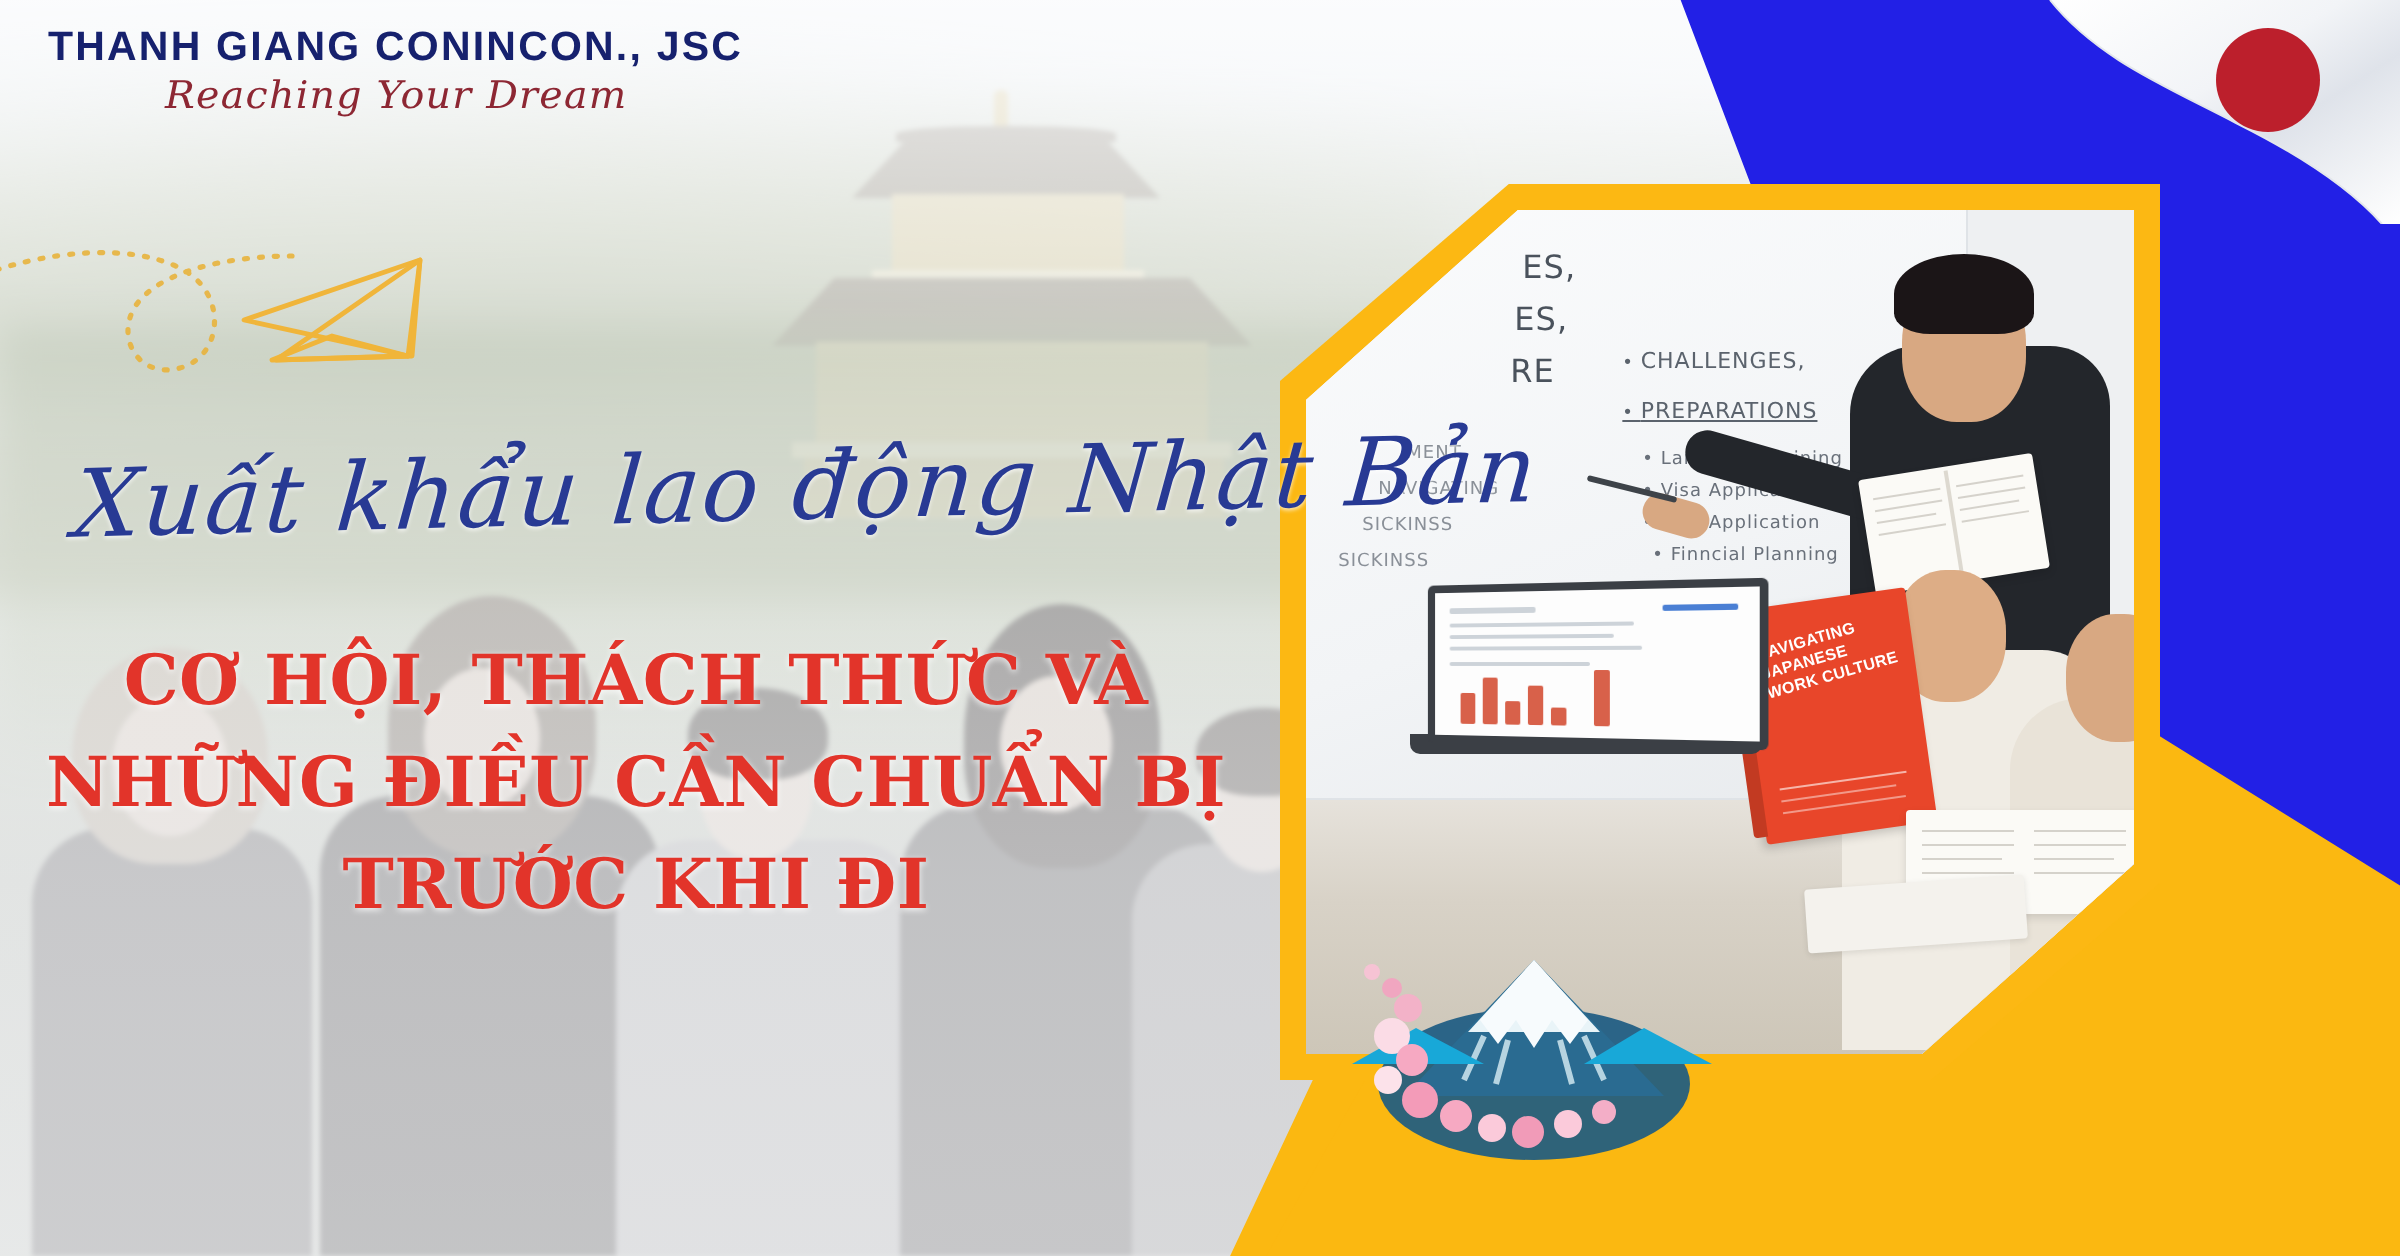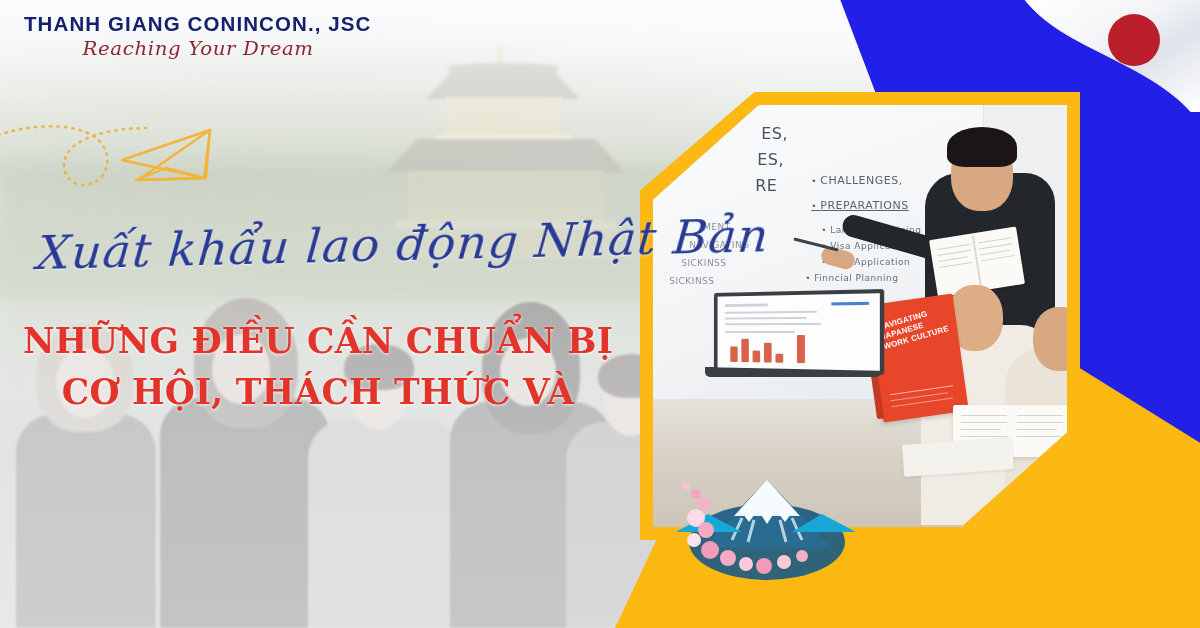--- a/index.html
+++ b/index.html
@@ -208,21 +208,21 @@
           <div class="wb-text wb-mid" style="left:182px;top:76px;">
             <span style="font-size:9px;">• </span><span>CHALLENGES,</span>
           </div>
           <div class="wb-text wb-mid" style="left:182px;top:101px;text-decoration:underline;">
             <span style="font-size:9px;">• </span><span>PREPARATIONS</span>
           </div>
 
           <div class="wb-text wb-sm" style="left:192px;top:127px;">• <span>Langeage Training</span></div>
           <div class="wb-text wb-sm" style="left:192px;top:143px;">• <span>Visa Application</span></div>
           <div class="wb-text wb-sm" style="left:192px;top:159px;">• <span>Visa Application</span></div>
-          <div class="wb-text wb-sm" style="left:176px;top:175px;">• <span>Finncial Planning</span></div>
+          <div class="wb-text wb-sm" style="left:197px;top:175px;">• <span>Finncial Planning</span></div>
 
           <div class="wb-text wb-sm wb-left" style="left:74px;top:124px;">MENT</div>
           <div class="wb-text wb-sm wb-left" style="left:60px;top:142px;">NAVIGATING</div>
           <div class="wb-text wb-sm wb-left" style="left:52px;top:160px;">SICKINSS</div>
           <div class="wb-text wb-sm wb-left" style="left:40px;top:178px;">SICKINSS</div>
         </div>
 
         <div class="man" style="left:246px;top:10px;width:170px;height:250px;">
           <div style="position:absolute;left:26px;top:58px;width:130px;height:192px;background:#23262b;border-radius:34px 30px 0 0;"></div>
           <div style="position:absolute;left:52px;top:22px;width:62px;height:74px;background:#d8a882;border-radius:46% 46% 44% 44%;"></div>
@@ -355,17 +355,18 @@
   <div class="logo-block">
     <div class="logo-words">
       <div class="co-name">THANH GIANG CONINCON., JSC</div>
       <div class="co-slogan">Reaching Your Dream</div>
     </div>
   </div>
 
   <div class="script-title">Xuất khẩu lao động Nhật Bản</div>
 
   <div class="main-title">
+    <span>CƠ HỘI, THÁCH THỨC VÀ</span>
     <span>NHỮNG ĐIỀU CẦN CHUẨN BỊ</span>
-    <span>CƠ HỘI, THÁCH THỨC VÀ</span>
+    <span>TRƯỚC KHI ĐI</span>
   </div>
 
 </div>
 
 </body></html>

